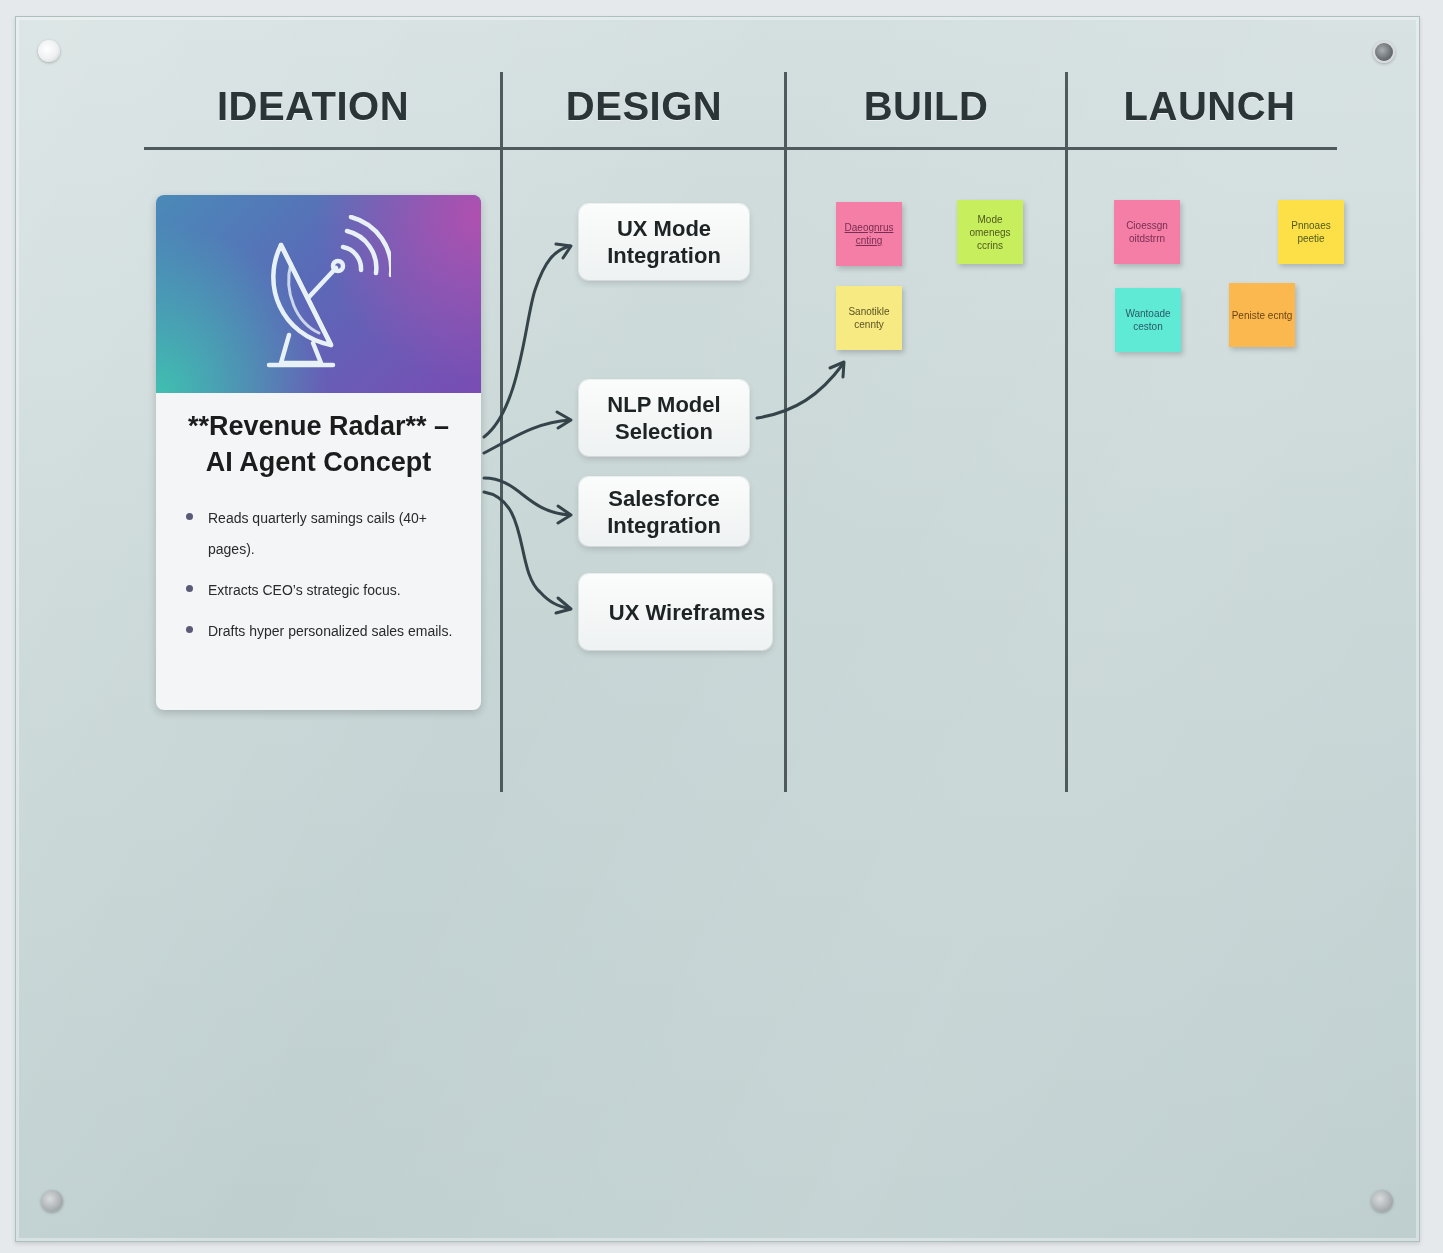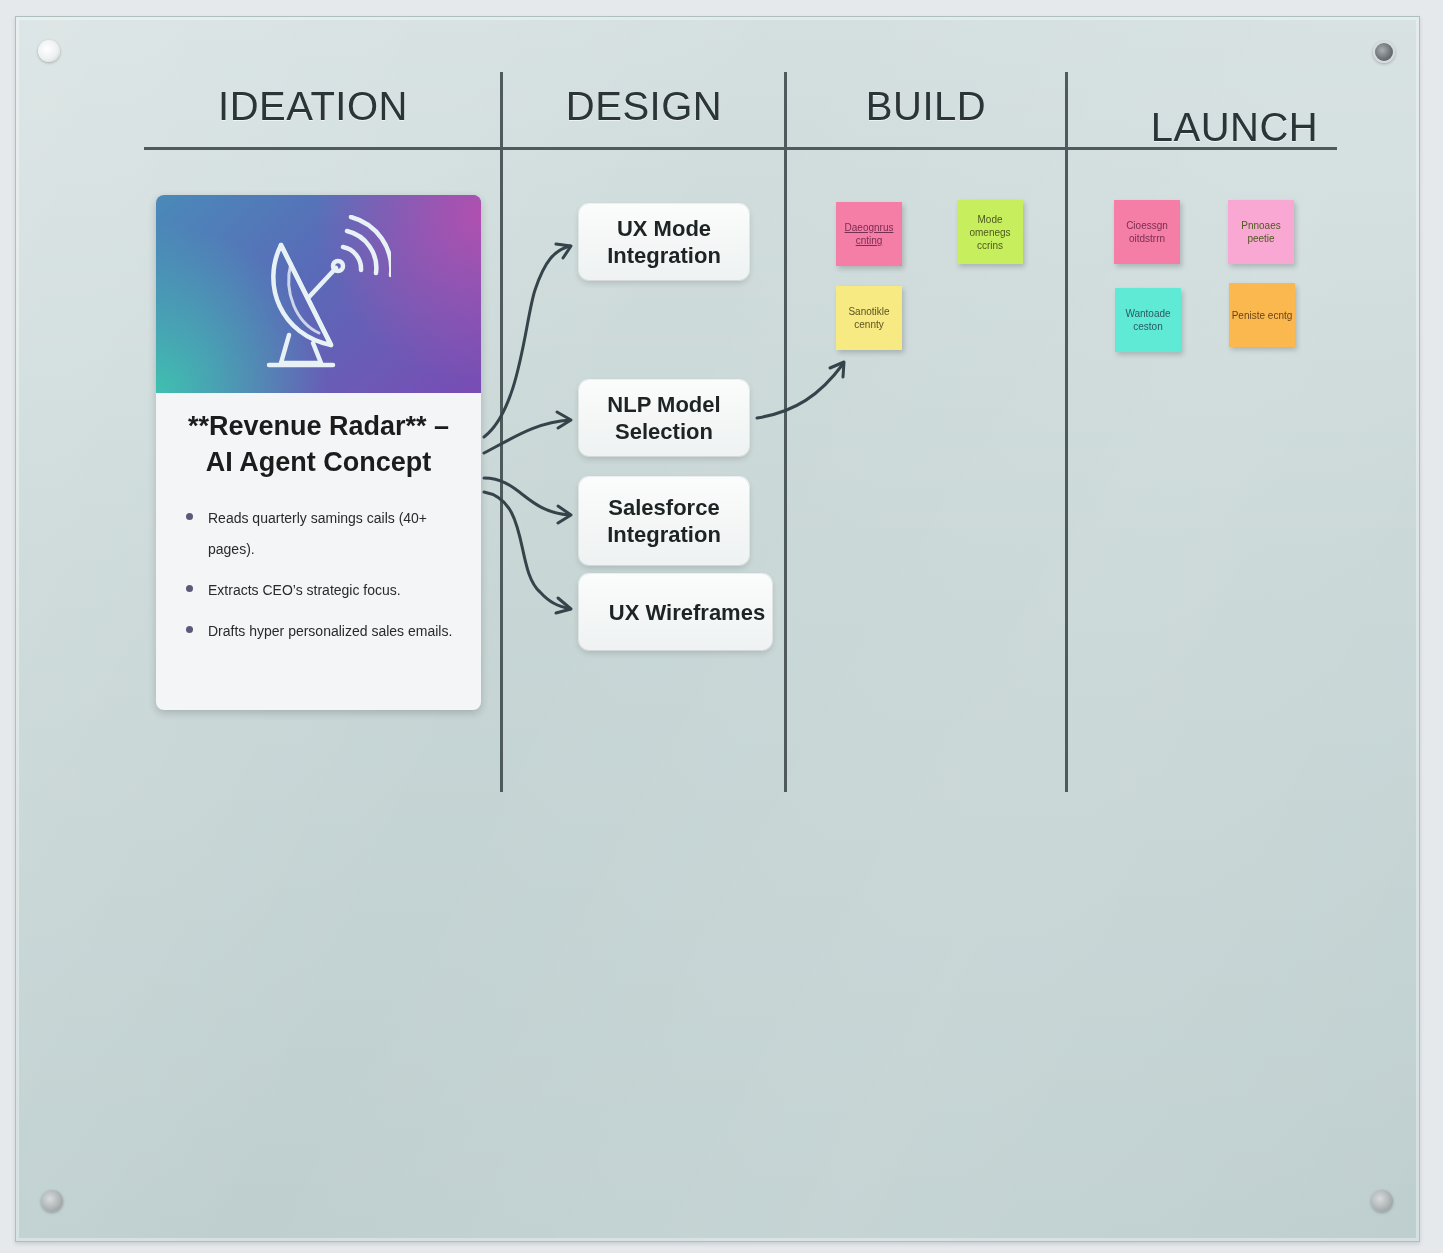--- a/index.html
+++ b/index.html
@@ -18,21 +18,21 @@
     content: ""; position: absolute; inset: 0;
     background: linear-gradient(115deg, rgba(255,255,255,0.22) 0%, rgba(255,255,255,0) 40%, rgba(255,255,255,0.10) 70%, rgba(255,255,255,0) 100%);
     pointer-events: none;
   }
   .standoff { position: absolute; width: 22px; height: 22px; border-radius: 50%; box-shadow: 0 1px 3px rgba(0,0,0,0.25); }
   .standoff.light { background: radial-gradient(circle at 40% 40%, #ffffff 0%, #eef0f1 55%, #c9cdd0 100%); }
   .standoff.dark  { background: radial-gradient(circle at 40% 40%, #a9aeb1 0%, #6e7477 55%, #4c5255 100%); border: 2px solid #d8dcde; width: 18px; height: 18px; }
   .standoff.grey  { background: radial-gradient(circle at 40% 40%, #d9dcdd 0%, #aab0b2 60%, #8d9395 100%); }
 
   .col-header {
-    position: absolute; top: 84px; font-size: 40px; font-weight: 400; color: #2b3436;
+    position: absolute; top: 84px; font-size: 40px; font-weight: 700; color: #2b3436;
     letter-spacing: 0.5px; text-align: center;
     text-shadow: 0 1px 0 rgba(255,255,255,0.6);
   }
   .hline { position: absolute; left: 144px; top: 147px; width: 1193px; height: 3px; background: #4f5a5c; }
   .vline { position: absolute; top: 72px; width: 3px; height: 720px; background: #4f5a5c; }
 
   .concept-card {
     position: absolute; left: 156px; top: 195px; width: 325px; height: 515px;
     border-radius: 8px; overflow: hidden; background: #f4f5f6;
     box-shadow: 0 3px 8px rgba(0,0,0,0.18);
@@ -77,21 +77,21 @@
 <div class="board"></div>
 
 <div class="standoff light" style="left:38px;top:40px;"></div>
 <div class="standoff dark" style="left:1373px;top:41px;"></div>
 <div class="standoff grey" style="left:41px;top:1190px;"></div>
 <div class="standoff grey" style="left:1371px;top:1190px;"></div>
 
 <div class="col-header" style="left:144px;width:338px;">IDEATION</div>
 <div class="col-header" style="left:503px;width:282px;">DESIGN</div>
 <div class="col-header" style="left:786px;width:280px;">BUILD</div>
-<div class="col-header" style="left:1092px;width:285px;margin-top:21px;">LAUNCH</div>
+<div class="col-header" style="left:1067px;width:285px;">LAUNCH</div>
 
 <div class="hline"></div>
 <div class="vline" style="left:500px;"></div>
 <div class="vline" style="left:784px;"></div>
 <div class="vline" style="left:1065px;"></div>
 
 <div class="concept-card">
   <div class="card-hero">
     <svg width="130" height="160" viewBox="0 0 130 160" fill="none" stroke="#e8f2f6" stroke-width="4.5" stroke-linecap="round" stroke-linejoin="round">
       <path d="M20 30 C0 70 20 120 70 130 Z"></path>
@@ -112,29 +112,29 @@
   </div>
   <ul class="card-bullets">
     <li><span class="dot"></span><span>Reads quarterly samings cails (40+ pages).</span></li>
     <li><span class="dot"></span><span>Extracts CEO’s strategic focus.</span></li>
     <li><span class="dot"></span><span>Drafts hyper personalized sales emails.</span></li>
   </ul>
 </div>
 
 <div class="task" style="top:204px;height:76px;padding:16px 22px;box-sizing:border-box;">UX Mode Integration</div>
 <div class="task" style="top:380px;height:76px;padding:0 5px;box-sizing:border-box;">NLP Model Selection</div>
-<div class="task" style="top:477px;height:88px;padding:0 22px;box-sizing:border-box;">Salesforce Integration</div>
+<div class="task" style="top:477px;height:69px;padding:0 22px;box-sizing:border-box;">Salesforce Integration</div>
 <div class="task" style="top:574px;height:76px;">UX Wireframes</div>
 
 <div class="sticky" style="left:836px;top:202px;background:#f47ea6;color:#7a2e52;text-decoration:underline;">Daeognrus cnting</div>
 <div class="sticky" style="left:957px;top:200px;background:#c7ee5c;color:#4e5a1e;">Mode omenegs ccrins</div>
 <div class="sticky" style="left:836px;top:286px;background:#f7ea82;color:#5c5322;">Sanotikle cennty</div>
 
 <div class="sticky" style="left:1114px;top:200px;background:#f47ea6;color:#7a2e52;">Cioessgn oitdstrrn</div>
-<div class="sticky" style="left:1228px;top:200px;background:#f9a8d4;color:#4e5a1e;">Pnnoaes peetie</div>
+<div class="sticky" style="left:1278px;top:200px;background:#fde047;color:#4e5a1e;">Pnnoaes peetie</div>
 <div class="sticky" style="left:1115px;top:288px;background:#5eead4;color:#2a5a68;">Wantoade ceston</div>
 <div class="sticky" style="left:1229px;top:283px;background:#fbb84e;color:#6a4418;">Peniste ecntg</div>
 
 <svg class="arrows" width="1443" height="1253" viewBox="0 0 1443 1253" fill="none" stroke="#34444a" stroke-width="3" stroke-linecap="round" stroke-linejoin="round">
   <path d="M484 437 C520 410 525 320 535 290 C545 260 555 250 570 246"></path>
   <path d="M556 244 L571 246 L563 258"></path>
   <path d="M484 453 C510 440 535 422 570 420"></path>
   <path d="M557 412 L571 420 L558 428"></path>
   <path d="M484 478 C520 478 525 512 570 515"></path>
   <path d="M558 506 L571 515 L558 523"></path>

